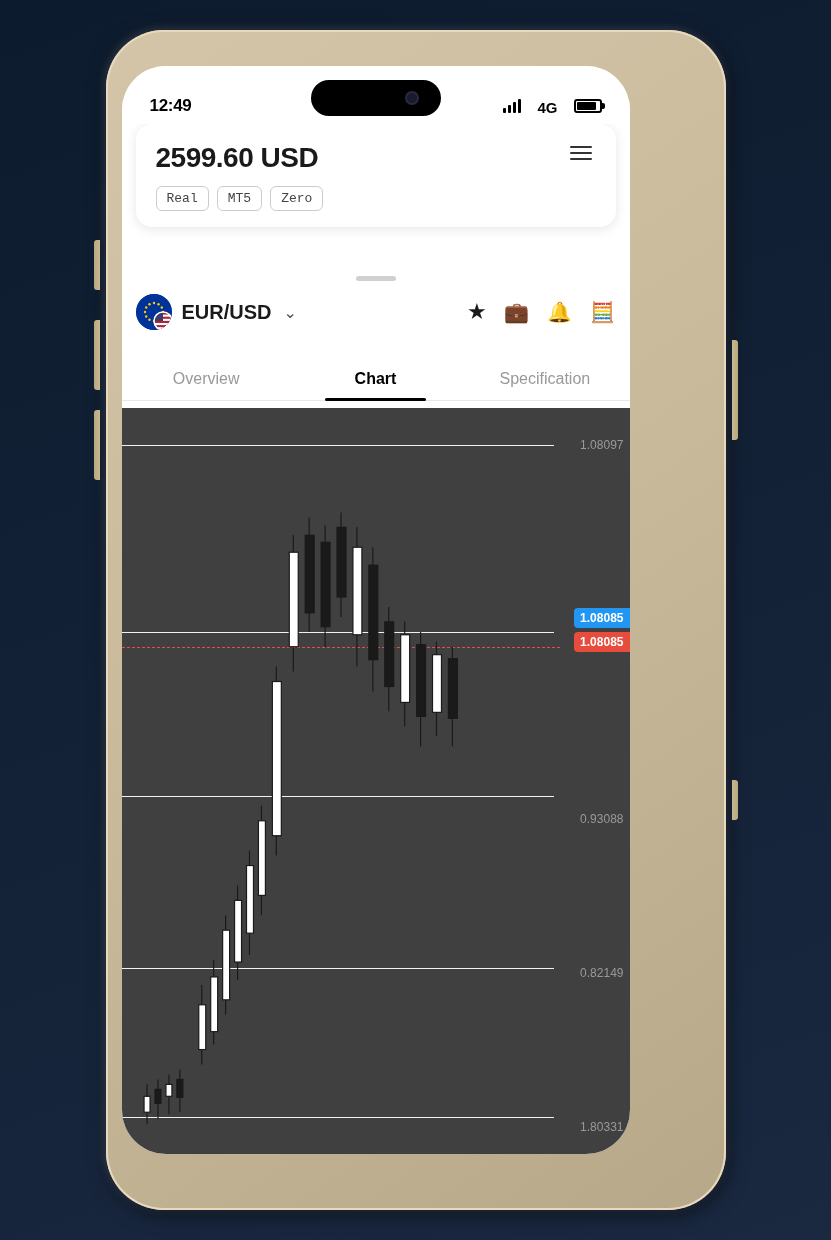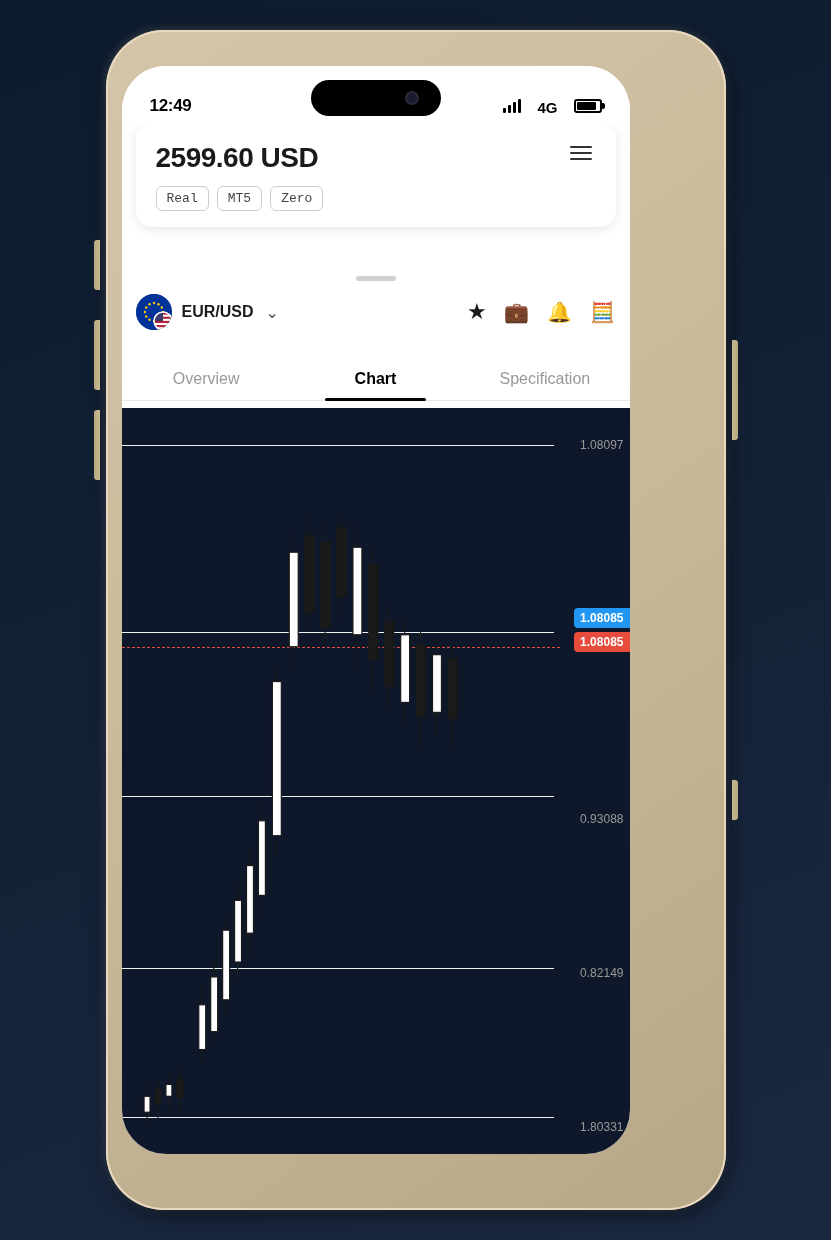--- a/index.html
+++ b/index.html
@@ -255,21 +255,21 @@
       display: flex;
       justify-content: space-between;
       align-items: center;
     }
     .instrument-left {
       display: flex;
       align-items: center;
       gap: 10px;
     }
     .instrument-name {
-      font-size: 16px;
+      font-size: 20px;
       font-weight: 600;
       color: #1a1a1a;
     }
     .chevron-down {
       font-size: 16px;
       color: #555;
       margin-left: 2px;
     }
     .instrument-actions {
       display: flex;
@@ -319,21 +319,21 @@
       color: #999;
     }
 
     
     .chart-area {
       position: absolute;
       top: 342px;
       left: 0;
       right: 0;
       bottom: 0;
-      background: #0f172a;
+      background: #404040;
       overflow: hidden;
     }
 
     
     .price-labels {
       position: absolute;
       right: 6px;
       top: 0;
       bottom: 0;
       width: 70px;

